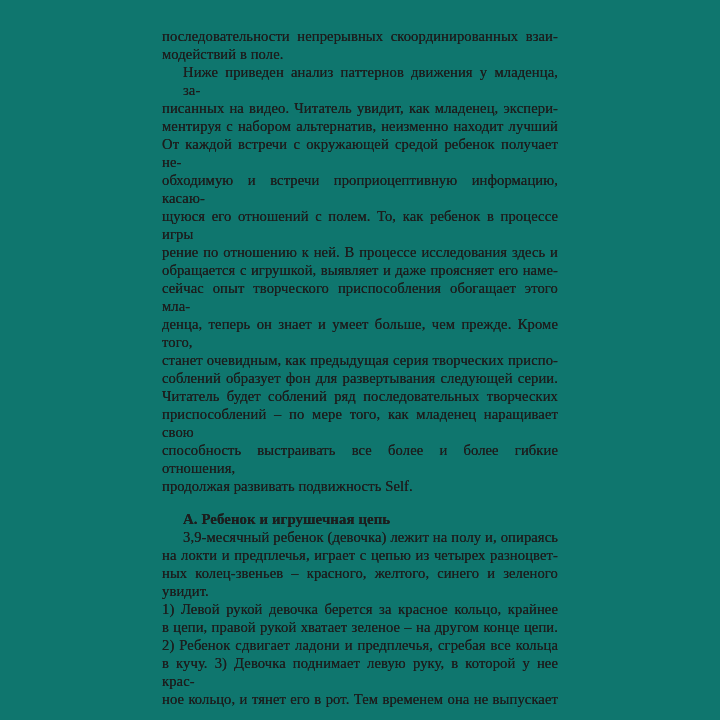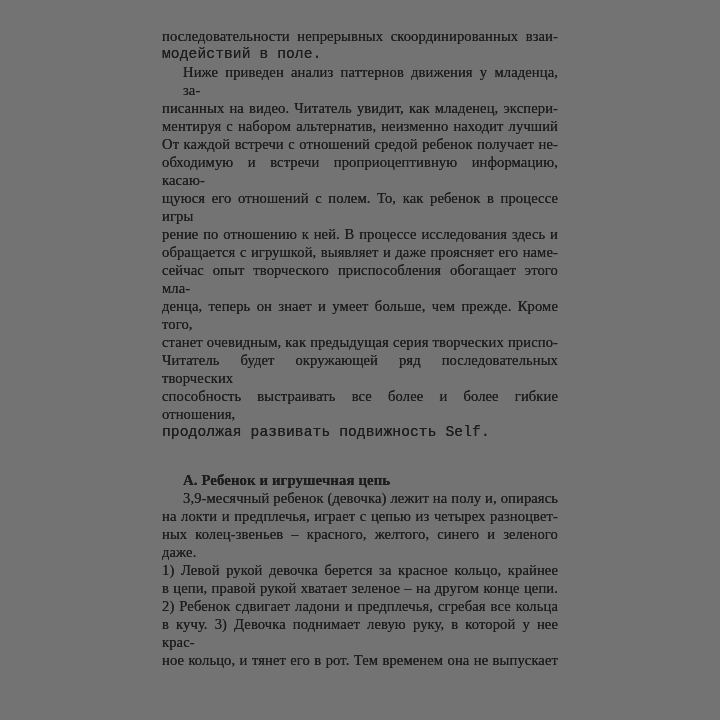--- a/index.html
+++ b/index.html
@@ -7,82 +7,83 @@
     padding: 0;
     width: 720px;
     height: 720px;
     background: #fdfdfd;
     overflow: hidden;
   }
   .page {
     position: relative;
     width: 720px;
     height: 720px;
-    background: #737373;
+    background: #0f766e;
     font-family: "Liberation Serif", "DejaVu Serif", serif;
     color: #1d1d1d;
   }
   .text-column {
     position: absolute;
     left: 162px;
     top: 27px;
     width: 396px;
   }
   .line {
     font-size: 14.6px;
     line-height: 18px;
     white-space: normal;
     text-align: justify;
     text-align-last: justify;
     text-shadow: 0 0 0.4px #1d1d1d;
     letter-spacing: 0.1px;
   }
   .line.last {
     text-align-last: left;
-    font-family: Liberation Mono, monospace;
   }
   .line.indent {
     padding-left: 21px;
   }
   .heading {
     font-size: 14.8px;
     line-height: 18px;
     font-weight: bold;
     padding-left: 21px;
-    margin-top: 30px;
+    margin-top: 15px;
     text-shadow: 0 0 0.4px #1d1d1d;
     letter-spacing: 0.1px;
   }
 </style>
 </head>
 <body>
 
 <div class="page">
   <main class="text-column">
     <div id="blocks">
         <div class="line">последовательности непрерывных скоординированных взаи-</div>
         <div class="line last">модействий в поле.</div>
         <div class="line indent">Ниже приведен анализ паттернов движения у младенца, за-</div>
         <div class="line">писанных на видео. Читатель увидит, как младенец, экспери-</div>
         <div class="line">ментируя с набором альтернатив, неизменно находит лучший</div>
-        <div class="line">От каждой встречи с отношений средой ребенок получает не-</div>
+        <div class="line">От каждой встречи с окружающей средой ребенок получает не-</div>
         <div class="line">обходимую и встречи проприоцептивную информацию, касаю-</div>
         <div class="line">щуюся его отношений с полем. То, как ребенок в процессе игры</div>
         <div class="line">рение по отношению к ней. В процессе исследования здесь и</div>
         <div class="line">обращается с игрушкой, выявляет и даже проясняет его наме-</div>
         <div class="line">сейчас опыт творческого приспособления обогащает этого мла-</div>
         <div class="line">денца, теперь он знает и умеет больше, чем прежде. Кроме того,</div>
         <div class="line">станет очевидным, как предыдущая серия творческих приспо-</div>
-        <div class="line">Читатель будет окружающей ряд последовательных творческих</div>
+        <div class="line">соблений образует фон для развертывания следующей серии.</div>
+        <div class="line">Читатель будет соблений ряд последовательных творческих</div>
+        <div class="line">приспособлений – по мере того, как младенец наращивает свою</div>
         <div class="line">способность выстраивать все более и более гибкие отношения,</div>
         <div class="line last">продолжая развивать подвижность Self.</div>
         <div class="heading">А. Ребенок и игрушечная цепь</div>
         <div class="line indent">3,9-месячный ребенок (девочка) лежит на полу и, опираясь</div>
         <div class="line">на локти и предплечья, играет с цепью из четырех разноцвет-</div>
-        <div class="line">ных колец-звеньев – красного, желтого, синего и зеленого даже.</div>
+        <div class="line">ных колец-звеньев – красного, желтого, синего и зеленого увидит.</div>
         <div class="line">1) Левой рукой девочка берется за красное кольцо, крайнее</div>
         <div class="line">в цепи, правой рукой хватает зеленое – на другом конце цепи.</div>
         <div class="line">2) Ребенок сдвигает ладони и предплечья, сгребая все кольца</div>
         <div class="line">в кучу. 3) Девочка поднимает левую руку, в которой у нее крас-</div>
         <div class="line">ное кольцо, и тянет его в рот. Тем временем она не выпускает</div>
       </div>
 
   </main>
 </div>
 

